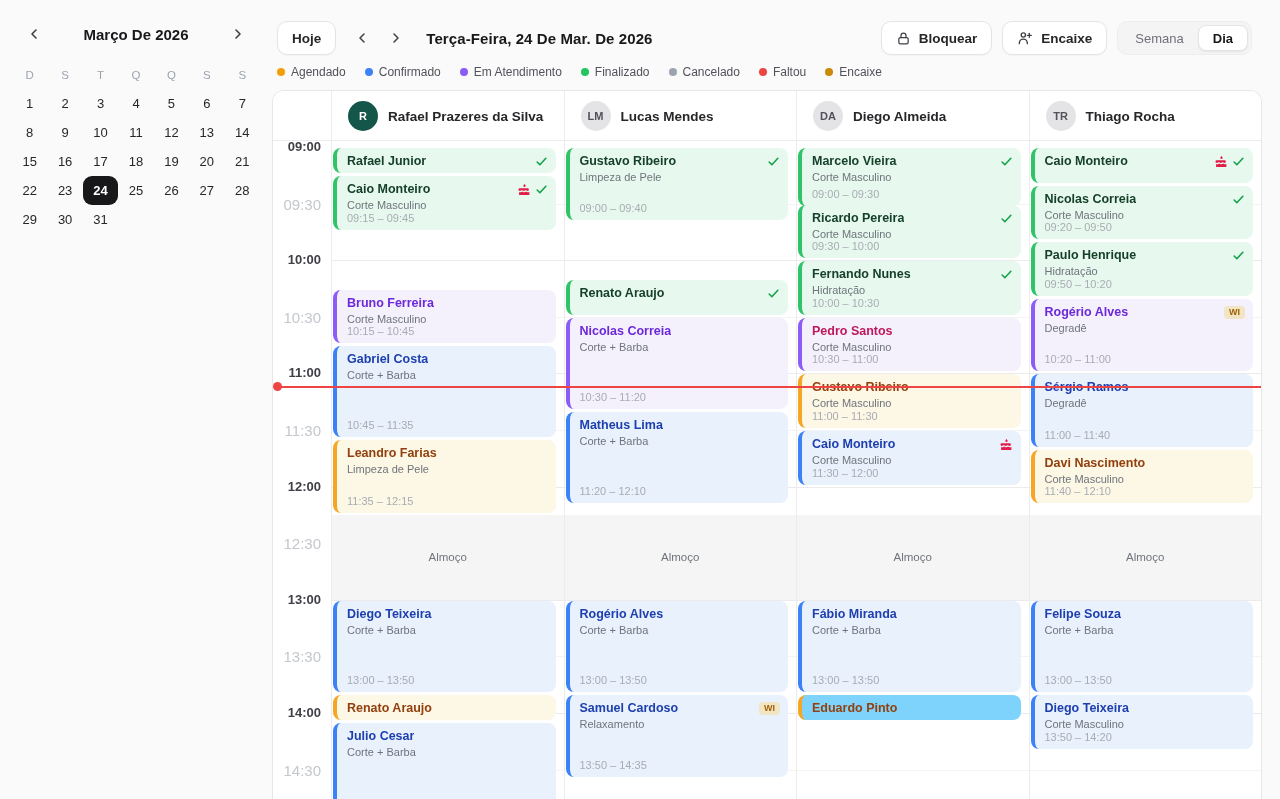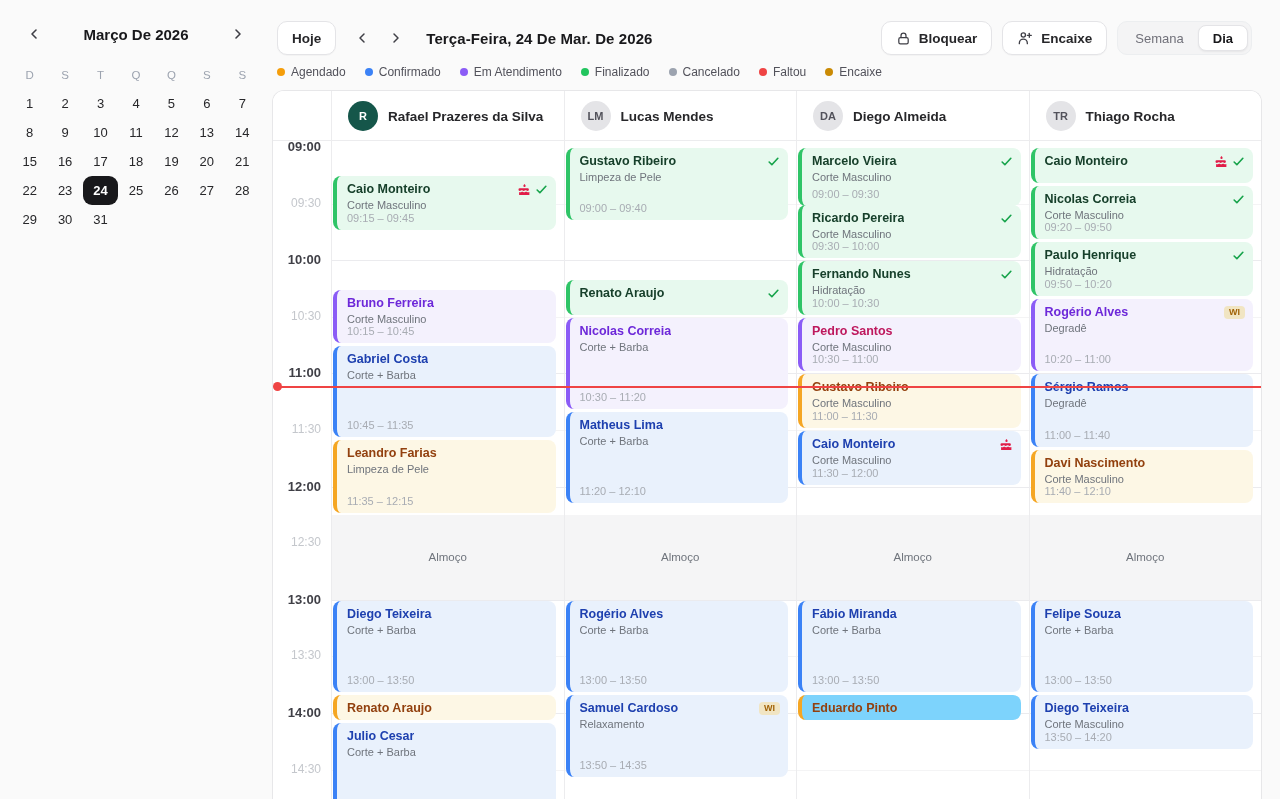--- a/index.html
+++ b/index.html
@@ -32,21 +32,21 @@
   .legend { position:absolute; left:277px; top:62px; height:20px; display:flex; align-items:center; gap:19px; }
   .legend-item { display:flex; align-items:center; gap:6px; font-size:12px; color:#52525b; }
   .legend-dot { width:8px; height:8px; border-radius:50%; }
   
   .grid { position:absolute; left:272px; top:90px; width:990px; height:709px; background:#fff; border:1px solid #e7e7e9; border-bottom:none; border-radius:12px 12px 0 0; overflow:hidden; }
   .grid-header { position:absolute; left:0; top:0; right:0; height:50px; border-bottom:1px solid #ececee; background:#fff; z-index:60; }
   .staff-cell { position:absolute; top:0; height:50px; display:flex; align-items:center; gap:10px; padding-left:16px; border-left:1px solid #ececee; }
   .avatar { width:30px; height:30px; border-radius:50%; display:flex; align-items:center; justify-content:center; font-size:11px; font-weight:700; }
   .staff-name { font-size:13.5px; font-weight:600; color:#27272a; }
   .grid-body { position:absolute; left:0; top:50px; right:0; bottom:0; }
-  .time-label { position:absolute; width:48px; text-align:right; font-size:12px; }
+  .time-label { position:absolute; width:48px; text-align:right; font-size:15px; }
   .time-label.hour { color:#3f3f46; font-weight:600; font-size:13px; }
   .time-label.half { color:#c4c7cc; }
   .gridline { position:absolute; height:1px; }
   .col { position:absolute; top:0; bottom:0; border-left:1px solid #ececee; }
   .ev { position:absolute; border-radius:8px; padding:6px 8px 4px 10px; overflow:hidden; z-index:10; cursor:pointer; }
   .ev-top { display:flex; align-items:flex-start; justify-content:space-between; gap:4px; }
   .ev-title { font-size:12.5px; font-weight:700; line-height:15px; white-space:nowrap; overflow:hidden; }
   .ev-ico { display:flex; align-items:center; gap:4px; flex-shrink:0; margin-top:1px; }
   .ev-service { font-size:11px; color:#6f747c; line-height:13px; margin-top:2px; white-space:nowrap; }
   .ev-time { position:absolute; left:10px; bottom:6px; font-size:11px; color:#a8acb3; }
@@ -241,20 +241,33 @@
       <div class="time-label hour" style="top:450.8px">13:00</div>
       <div class="gridline" style="left:58px;right:0;top:459px;background:#ebebee"></div>
       <div class="time-label half" style="top:507.4000000000001px">13:30</div>
       <div class="gridline" style="left:58px;right:0;top:515px;background:#f4f4f5"></div>
       <div class="time-label hour" style="top:564px">14:00</div>
       <div class="gridline" style="left:58px;right:0;top:572px;background:#ebebee"></div>
       <div class="time-label half" style="top:620.6px">14:30</div>
       <div class="gridline" style="left:58px;right:0;top:629px;background:#f4f4f5"></div>
       <div class="col" style="left:58px;width:232.5px"></div>
       <div class="lunch" style="left:59px;width:231.5px;top:373.90000000000003px;height:84.89999999999998px">Almoço</div>
+      <div class="ev" style="left:60px;width:222.5px;top:7px;height:25.299999999999997px;background:#e7f9ee;border-left:4px solid #2fc467">
+                 <div class="ev-top">
+                   <span class="ev-title" style="color:#17402b">Rafael Junior</span>
+                   <span class="ev-ico">
+            <span>
+              <svg width="13" height="13" viewBox="0 0 24 24" fill="none" stroke="#16a34a" stroke-width="3" stroke-linecap="round" stroke-linejoin="round">
+                <polyline points="4 13 9 18 20 6"></polyline>
+              </svg>
+            </span>
+          </span>
+                 </div>
+
+               </div>
       <div class="ev" style="left:60px;width:222.5px;top:35.3px;height:53.60000000000001px;background:#e7f9ee;border-left:4px solid #2fc467">
                  <div class="ev-top">
                    <span class="ev-title" style="color:#17402b">Caio Monteiro</span>
                    <span class="ev-ico">
             <span>
               <svg width="13" height="13" viewBox="0 0 24 24" fill="#e11d48">
                 <path d="M12 1.8c-1.1 1.5-2.1 2.4-2.1 3.7A2.1 2.1 0 0 0 12 7.6a2.1 2.1 0 0 0 2.1-2.1c0-1.3-1-2.2-2.1-3.7zM6 9.5h12a2 2 0 0 1 2 2v2.1c-.8.7-1.6 1.1-2.4 1.1-1.8 0-2-1.2-3.6-1.2-1.5 0-1.7 1.2-3.5 1.2s-2-1.2-3.5-1.2c-1.6 0-1.8 1.2-3.6 1.2-.8 0-1.6-.4-2.4-1.1v-2.1a2 2 0 0 1 2-2zM2 16.4c.8.5 1.6.8 2.4.8 1.8 0 2-1.2 3.6-1.2 1.5 0 1.7 1.2 3.5 1.2s2-1.2 3.5-1.2c1.6 0 1.8 1.2 3.6 1.2.8 0 1.6-.3 2.4-.8V22H2z"></path>
               </svg>
             </span>
             <span>

